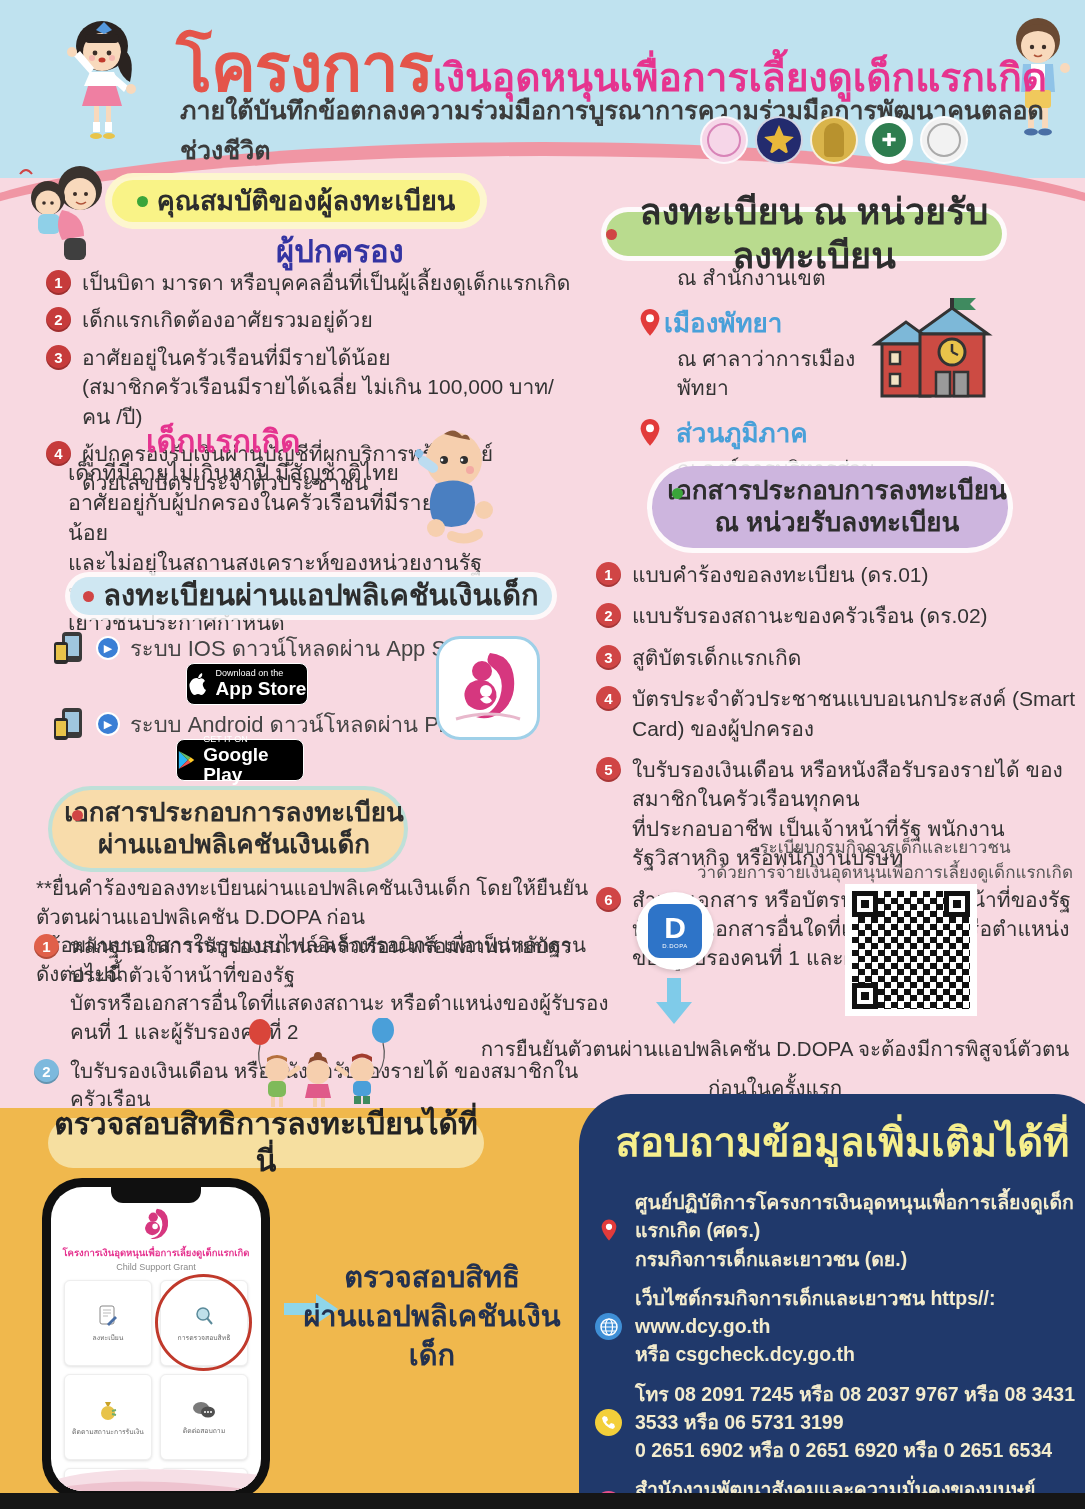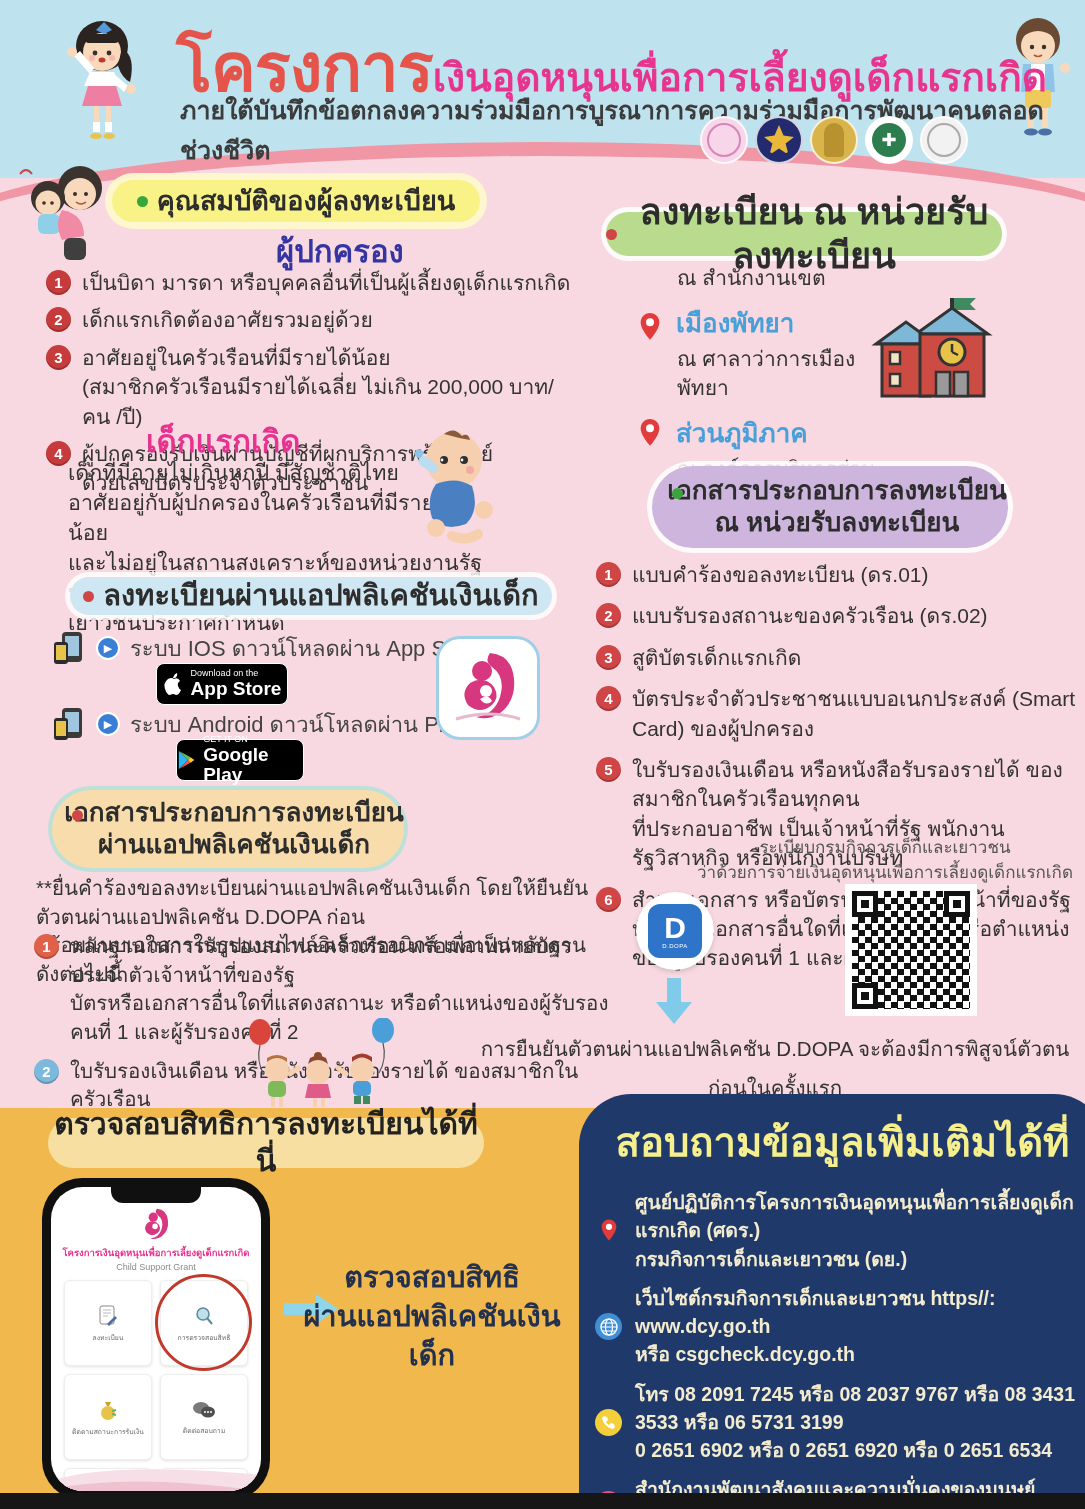--- a/index.html
+++ b/index.html
@@ -155,21 +155,21 @@
       <span class="ncirc" style="background:#c63b3b">1</span>
       <span class="itext">เป็นบิดา มารดา หรือบุคคลอื่นที่เป็นผู้เลี้ยงดูเด็กแรกเกิด</span>
     </div>
     <div class="nrow" style="margin-bottom:8px">
       <span class="ncirc" style="background:#c63b3b">2</span>
       <span class="itext">เด็กแรกเกิดต้องอาศัยรวมอยู่ด้วย</span>
     </div>
     <div class="nrow" style="margin-bottom:8px">
       <span class="ncirc" style="background:#c63b3b">3</span>
       <span class="itext">อาศัยอยู่ในครัวเรือนที่มีรายได้น้อย
-(สมาชิกครัวเรือนมีรายได้เฉลี่ย ไม่เกิน 200,000  บาท/ คน /ปี)</span>
+(สมาชิกครัวเรือนมีรายได้เฉลี่ย ไม่เกิน 100,000  บาท/ คน /ปี)</span>
     </div>
     <div class="nrow">
       <span class="ncirc" style="background:#c63b3b">4</span>
       <span class="itext">ผู้ปกครองรับเงินผ่านบัญชีที่ผูกบริการพร้อมเพย์
 ด้วยเลขบัตรประจำตัวประชาชน</span>
     </div>
   </div>
 
   <div class="abs" style="left:146px;top:416px;font-size:31px;font-weight:bold;color:#e5338f">เด็กแรกเกิด</div>
   <div class="abs itext" style="left:68px;top:458px;width:420px;font-size:21.5px">เด็กที่มีอายุไม่เกินหกปี มีสัญชาติไทย
@@ -202,21 +202,21 @@
     <svg width="34" height="36" viewBox="0 0 34 36">
       <rect x="10" y="2" width="20" height="30" rx="4" fill="#3a3a3a"></rect>
         <rect x="13" y="6" width="14" height="20" fill="#9fc6de"></rect>
       <rect x="2" y="12" width="14" height="22" rx="3" fill="#2c2c2c"></rect>
         <rect x="4" y="15" width="10" height="15" fill="#e8c34a"></rect>
     </svg>
     <span style="width:24px;height:24px;border-radius:50%;background:#3a7fd5;color:#fff;display:inline-flex;align-items:center;justify-content:center;font-size:11px;border:2px solid #fff">▶</span>
     <span style="font-size:22px;color:#444">ระบบ IOS ดาวน์โหลดผ่าน App Store</span>
   </div>
 
-  <div class="abs store-badge" style="left:156px;top:663px;width:132px;height:42px">
+  <div class="abs store-badge" style="left:186px;top:663px;width:122px;height:42px">
     <svg width="20" height="24" viewBox="0 0 20 24">
       <path d="M10 6 q1 -4 4 -5 q1 3 -2 5z" fill="#fff"></path>
       <path d="M5 7 q4 -2 6 0 q4 -2 6 2 q-3 2 -2 5 q1 3 3 4 q-2 5 -5 5 q-2 -1 -3 -1 q-1 0 -3 1 q-3 0 -5 -6 q-2 -6 3 -10z" fill="#fff"></path>
     </svg>
     <span>
       <div class="badge-top">Download on the</div>
       <div class="badge-bottom">App Store</div>
     </span>
   </div>
 
@@ -302,21 +302,21 @@
     <path d="M85 56 l8 -6 M141 56 l-8 -6" stroke="#f6cfae" stroke-width="5" stroke-linecap="round"></path>
   </svg>
 
   <div class="abs pill" style="left:606px;top:212px;width:396px;height:44px;background:#b9db8e;font-size:36px;box-shadow:0 0 0 5px rgba(255,255,255,.85)">
     <span class="dot" style="background:#d04545"></span>
     <span>ลงทะเบียน ณ หน่วยรับลงทะเบียน</span>
   </div>
 
   <div class="abs" style="left:636px;top:262px;width:260px">
     <div class="loc-detail">ณ สำนักงานเขต</div>
-    <div style="display:flex;gap:12px;align-items:flex-end">
+    <div style="display:flex;align-items:center">
       <svg width="28" height="32" viewBox="0 0 24 26">
           <path d="M12 1C7.6 1 4 4.6 4 9c0 6.5 8 15 8 15s8-8.5 8-15c0-4.4-3.6-8-8-8z" fill="#e23b3b"></path>
           <circle cx="12" cy="9" r="3.4" fill="#fff"></circle>
         </svg>
       <span class="loc-name">เมืองพัทยา</span>
     </div>
     <div class="loc-detail">ณ ศาลาว่าการเมืองพัทยา</div>
     <div style="display:flex;gap:12px;align-items:center">
       <svg width="28" height="32" viewBox="0 0 24 26">
           <path d="M12 1C7.6 1 4 4.6 4 9c0 6.5 8 15 8 15s8-8.5 8-15c0-4.4-3.6-8-8-8z" fill="#e23b3b"></path>

